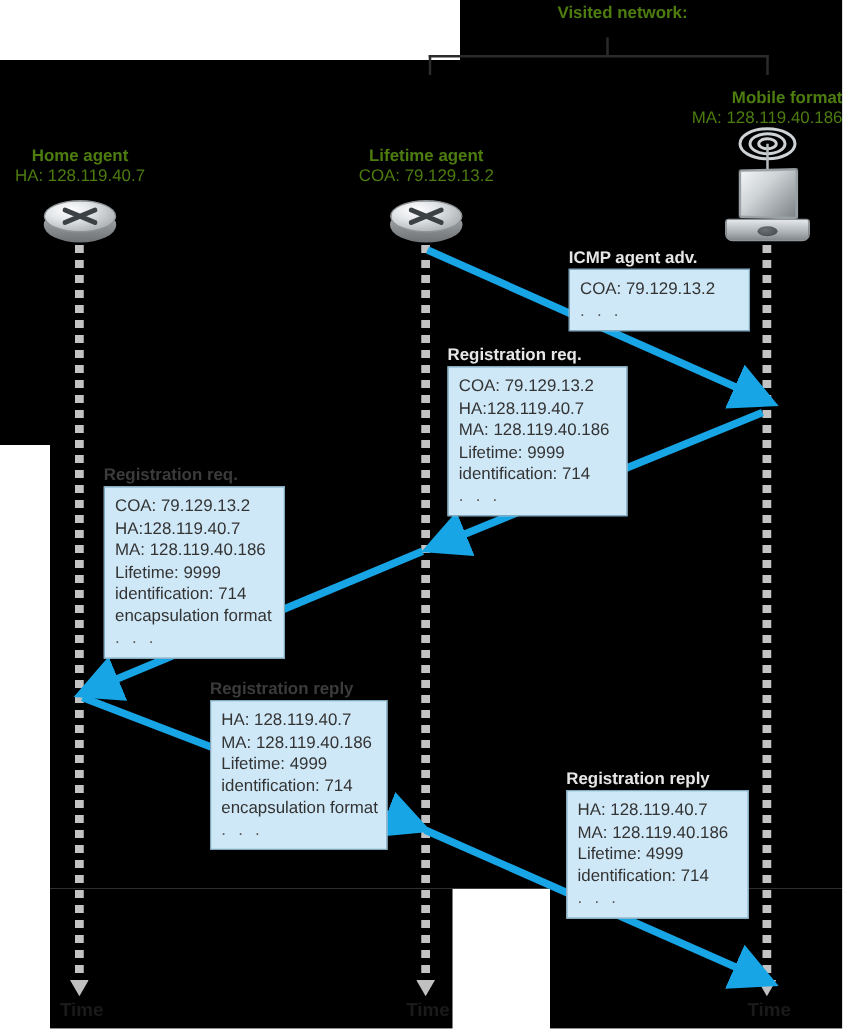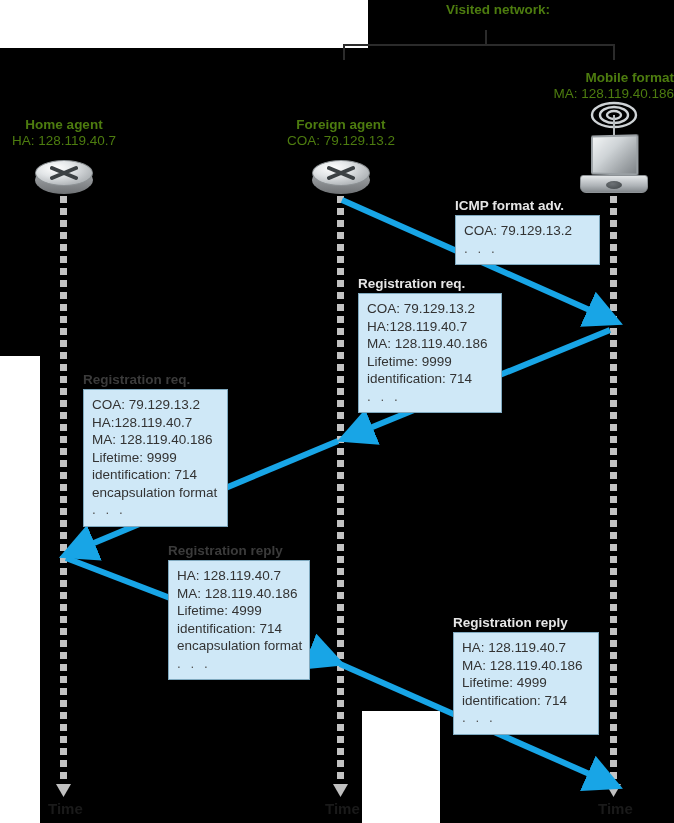--- a/index.html
+++ b/index.html
@@ -82,21 +82,21 @@
   <div class="caption center" style="left:383px;top:2px;width:230px;">
     <span class="ttl">Visited network:</span>
   </div>
 
   <div class="caption center" style="left:0px;top:117px;width:128px;">
     <span class="ttl">Home agent</span>
     <span class="sub">HA: 128.119.40.7</span>
   </div>
 
   <div class="caption center" style="left:266px;top:117px;width:150px;">
-    <span class="ttl">Foreign agent</span>
+    <span class="ttl">Lifetime agent</span>
     <span class="sub">COA: 79.129.13.2</span>
   </div>
 
   <div class="caption right" style="left:430px;top:70px;width:244px;">
     <span class="ttl">Mobile format</span>
     <span class="sub">MA: 128.119.40.186</span>
   </div>
 
   <div class="router" style="left:35px;top:160px;">
     <div class="body"></div>
@@ -155,21 +155,21 @@
     <g stroke="#18A5E6" stroke-width="6" fill="none" marker-end="url(#ah)">
       <path d="M342,200 L612,320"></path>
       <path d="M610,330 L348,437"></path>
       <path d="M338,441 L70,553"></path>
       <path d="M66,558 L334,661"></path>
       <path d="M340,664 L612,784"></path>
     </g>
   </svg>
 
   <div class="msg" style="left:455px;top:215px;">
-    <div class="msg-title">ICMP format adv.</div>
+    <div class="msg-title">ICMP agent adv.</div>
     <div class="msg-box" style="width:145px;">
       <div>COA: 79.129.13.2</div>
       <div class="dots">. . .</div>
     </div>
   </div>
 
   <div class="msg" style="left:358px;top:293px;">
     <div class="msg-title">Registration req.</div>
     <div class="msg-box" style="width:144px;">
       <div>COA: 79.129.13.2</div>

